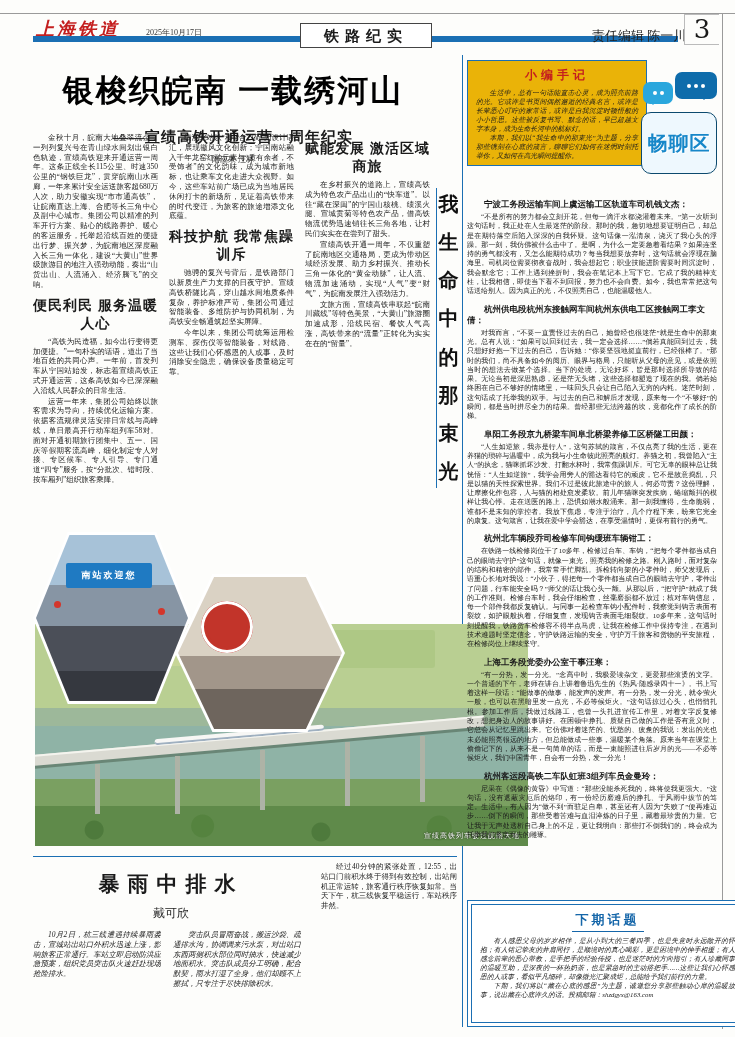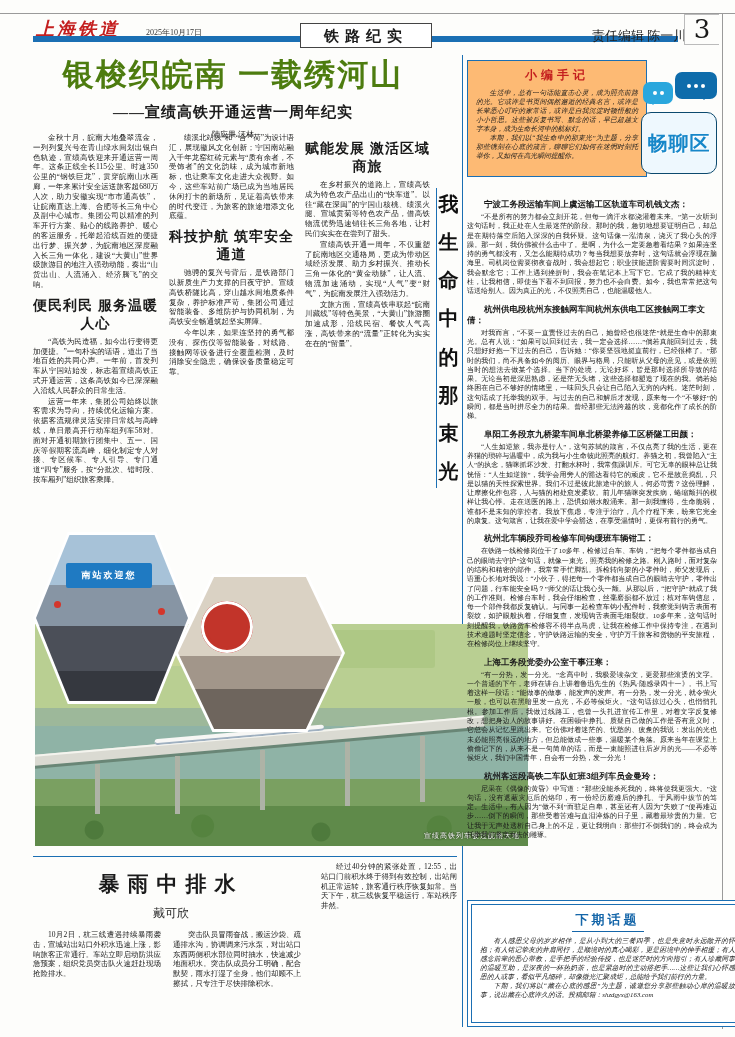--- a/index.html
+++ b/index.html
@@ -15,21 +15,21 @@
   .date{left:146px;top:27px;font-size:8px;color:#333;}
   .blue-bar{left:33px;top:36px;width:645px;height:6px;background:#1b6fb3;}
   .section-box{left:300px;top:23px;width:130px;height:23px;background:#fff;border:1px solid #444;
                text-align:center;line-height:23px;font-size:15px;font-weight:bold;letter-spacing:6px;
                font-family:"Liberation Sans",sans-serif;z-index:3;}
   .editor{left:592px;top:27px;font-size:13px;color:#222;}
   .page-num{left:684px;top:14px;width:34px;height:29px;border:1px solid #bbb;border-right:none;
             text-align:center;font-size:26px;line-height:29px;font-family:"DejaVu Serif",serif;}
   
   .headline{left:33px;top:54px;width:400px;text-align:center;}
-  .headline h1{margin:0;font-size:31px;letter-spacing:2px;font-family:"Liberation Sans",sans-serif;color:#4d7c0f;}
+  .headline h1{margin:16px;font-size:31px;letter-spacing:2px;font-family:"Liberation Sans",sans-serif;color:#000000;}
   .headline .sub{margin-top:7px;font-size:15px;font-weight:bold;letter-spacing:1px;}
   .headline .byline{margin-top:7px;font-size:8px;color:#222;}
   
   .main-cols{left:33px;top:133px;width:398px;height:397px;display:flex;gap:11px;overflow:hidden;}
   .mcol{width:125px;overflow:hidden;}
   .para{font-size:7.5px;line-height:9.8px;text-align:justify;text-indent:2em;margin:0 0 1px;}
   .subhead{font-size:14px;font-weight:bold;text-align:center;margin:7px 0 4px;
            font-family:"Liberation Sans",sans-serif;letter-spacing:1px;}
   
   .vtitle{left:436px;top:188px;width:23px;height:294px;border-left:1px solid #1b6fb3;
@@ -67,24 +67,24 @@
            background:linear-gradient(#dad2c4 0 52%, #a2968a 52% 74%, #6e655d 74% 100%);}
   .seal{left:14%;top:16%;width:52px;height:52px;border-radius:50%;background:#c2342a;
         box-shadow:inset 0 0 0 3px #fff, inset 0 0 0 6px #c2342a;}
   .hr-blue{left:33px;top:856px;width:424px;height:1px;background:#1b6fb3;}
   
   .storm{left:33px;top:862px;width:424px;height:170px;display:flex;}
   .storm-left{width:276px;}
   .storm-title{text-align:center;font-size:21px;font-weight:bold;letter-spacing:8px;margin-top:8px;}
   .storm-byline{text-align:center;font-size:12px;margin:7px 0 8px;}
   .storm-cols{display:flex;gap:12px;}
-  .storm-cols .scol{width:128px;overflow:hidden;}
+  .storm-cols .scol{width:128px;overflow:hidden;font-style:italic;}
   .storm-right{width:136px;margin-left:12px;overflow:hidden;}
   
-  .note-box{left:467px;top:60px;width:162px;border:1.5px solid #1b6fb3;padding:6px 8px 16px;background:#fdba74;}
+  .note-box{left:467px;top:60px;width:162px;border:1.5px solid #1b6fb3;padding:6px 8px 5px;background:#eab308;}
   .note-title{color:#c41f1f;font-weight:bold;font-size:12px;text-align:center;letter-spacing:4px;
               margin-bottom:4px;font-family:"Liberation Sans",sans-serif;}
   .note-p{font-size:6.8px;line-height:9px;text-align:justify;text-indent:2em;font-style:italic;margin:0;}
   .chat-logo{left:641px;top:72px;width:76px;height:102px;}
   .chat-tile{position:absolute;bottom:0;left:0;right:0;height:60px;border:1px solid #0c4a6e;
              border-radius:10px;background:#eef8fe;display:flex;align-items:center;justify-content:center;}
   .chat-tile span{font-size:20px;font-weight:bold;color:#1787c9;letter-spacing:1px;
                   font-family:"Liberation Sans",sans-serif;text-shadow:1px 1px 0 #fff;}
   .bubble{position:absolute;border-radius:7px;display:flex;align-items:center;justify-content:center;gap:3px;}
   .bubble i{width:4px;height:4px;border-radius:50%;background:#fff;}
@@ -124,23 +124,23 @@
 
 <div class="abs main-cols">
   <div class="mcol">
       <p class="para">金秋十月，皖南大地叠翠流金，一列列复兴号在青山绿水间划出银白色轨迹，宣绩高铁迎来开通运营一周年。这条正线全长115公里、时速350公里的“钢铁巨龙”，贯穿皖南山水画廊，一年来累计安全运送旅客超680万人次，助力安徽实现“市市通高铁”，让皖南直达上海、合肥等长三角中心及副中心城市。集团公司以精准的列车开行方案、贴心的线路养护、暖心的客运服务，托举起沿线百姓的便捷出行梦、振兴梦，为皖南地区深度融入长三角一体化，建设“大黄山”世界级旅游目的地注入强劲动能，奏出“山货出山、人流涌入、经济腾飞”的交响。</p>
       <h3 class="subhead">便民利民 服务温暖人心</h3>
       <p class="para">“高铁为民造福，如今出行变得更加便捷。”一句朴实的话语，道出了当地百姓的共同心声。一年前，首发列车从宁国站始发，标志着宣绩高铁正式开通运营，这条高铁如今已深深融入沿线人民群众的日常生活。</p>
       <p class="para">运营一年来，集团公司始终以旅客需求为导向，持续优化运输方案。依据客流规律灵活安排日常线与高峰线，单日最高开行动车组列车58对。面对开通初期旅行团集中、五一、国庆等假期客流高峰，细化制定专人对接、专区候车、专人引导、专门通道“四专”服务，按“分批次、错时段、按车厢列”组织旅客乘降。</p>
     </div>
   <div class="mcol">
       <p class="para">绩溪北站以“和”“合”“荷”为设计语汇，展现徽风文化创新；宁国南站融入千年龙窑红砖元素与“质有余者，不受饰者”的文化韵味，成为城市新地标，也让乘车文化走进大众视野。如今，这些车站前广场已成为当地居民休闲打卡的新场所，见证着高铁带来的时代变迁，为旅客的旅途增添文化底蕴。</p>
-      <h3 class="subhead">科技护航 筑牢安全通道</h3>
+      <h3 class="subhead">科技护航 我常焦躁训斥</h3>
       <p class="para">驰骋的复兴号背后，是铁路部门以新质生产力支撑的日夜守护。宣绩高铁桥隧比高，穿山越水间地质条件复杂，养护标准严苛，集团公司通过智能装备、多维防护与协同机制，为高铁安全畅通筑起坚实屏障。</p>
-      <p class="para">今年以来，如果连坚持的勇气都没有、探伤仪等智能装备，对线路、接触网等设备进行全覆盖检测，及时消除安全隐患，确保设备质量稳定可靠。</p>
+      <p class="para">今年以来，集团公司统筹运用检测车、探伤仪等智能装备，对线路、这些让我们心怀感恩的人或事，及时消除安全隐患，确保设备质量稳定可靠。</p>
     </div>
   <div class="mcol">
       <h3 class="subhead">赋能发展 激活区域商旅</h3>
       <p class="para">在乡村振兴的道路上，宣绩高铁成为特色农产品出山的“快车道”。以往“藏在深闺”的宁国山核桃、绩溪火腿、宣城贡菊等特色农产品，借高铁物流优势迅速销往长三角各地，让村民们实实在在尝到了甜头。</p>
       <p class="para">宣绩高铁开通一周年，不仅重塑了皖南地区交通格局，更成为带动区域经济发展、助力乡村振兴、推动长三角一体化的“黄金动脉”，让人流、物流加速涌动，实现“人气”变“财气”，为皖南发展注入强劲活力。</p>
       <p class="para">文旅方面，宣绩高铁串联起“皖南川藏线”等特色美景，“大黄山”旅游圈加速成形，沿线民宿、餐饮人气高涨，高铁带来的“流量”正转化为实实在在的“留量”。</p>
     </div>
 </div>
 
 <div class="abs vtitle" id="vtitle">

